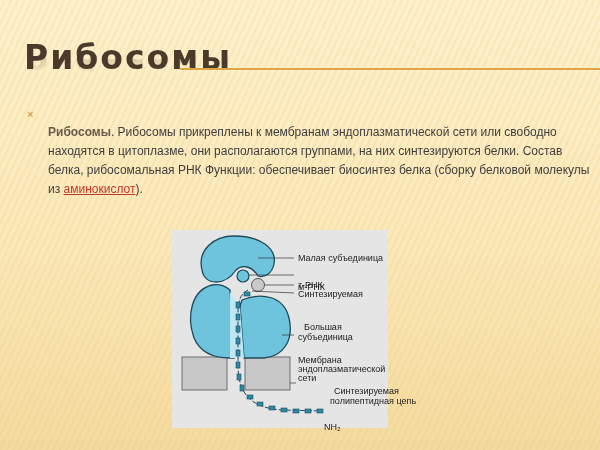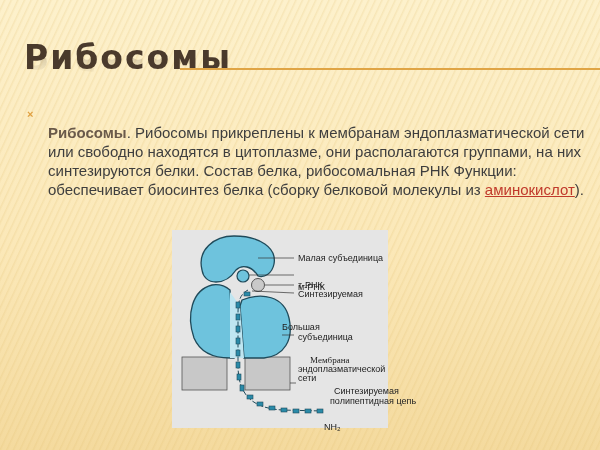--- a/index.html
+++ b/index.html
@@ -29,21 +29,21 @@
     .title-rule {
       position: absolute; left: 180px; right: 0; top: 68px; height: 2px;
       background: #e0a545;
     }
     .bullet {
       position: absolute; left: 27px; top: 108px;
       font-size: 11px; color: #e0a040; font-weight: bold;
     }
     .body-text {
       position: absolute; left: 48px; top: 123px; width: 545px;
-      font-size: 15px; line-height: 19px; color: #3e3e3e; margin: 0;
+      font-size: 12px; line-height: 19px; color: #3e3e3e; margin: 0;
     }
     .body-text .lead { color: #6a5a4a; font-weight: bold; }
     .body-text .link { color: #c0392b; text-decoration: underline; }
     .figure {
       position: absolute; left: 172px; top: 230px; width: 216px; height: 198px;
       background: #e5e5e5;
     }
     .figure svg { position: absolute; left: 0; top: 0; }
     .lbl {
       position: absolute; font-size: 9px; line-height: 10px; color: #222;
@@ -107,22 +107,22 @@
         <line x1="80" y1="61" x2="122" y2="63"></line>
         <line x1="110" y1="105" x2="122" y2="105"></line>
         <line x1="118" y1="153" x2="124" y2="153"></line>
       </g>
     </svg>
 
     <div class="lbl" style="left:126px; top:23px;">Малая субъединица</div>
     <div class="lbl" style="left:126px; top:52px;">м-РНК</div>
     <div class="lbl" style="left:126px; top:50px;">т-РНК</div>
     <div class="lbl" style="left:126px; top:59px;">Синтезируемая</div>
-    <div class="lbl" style="left:110px; top:92px;">Большая</div>
+    <div class="lbl" style="left:132px; top:92px;">Большая</div>
     <div class="lbl" style="left:126px; top:102px;">субъединица</div>
-    <div class="lbl" style="left:138px; top:125px;font-family:Liberation Serif, serif;">Мембрана</div>
+    <div class="lbl" style="left:126px; top:125px;">Мембрана</div>
     <div class="lbl" style="left:126px; top:134px;">эндоплазматической</div>
     <div class="lbl" style="left:126px; top:143px;text-align:right;">сети</div>
     <div class="lbl" style="left:126px; top:156px;margin-left:36px;">Синтезируемая</div>
     <div class="lbl" style="left:126px; top:166px;padding-left:32px;">полипептидная цепь</div>
     <div class="lbl" style="left:152px; top:176px;margin-top:16px;">NH₂</div>
   </div>
 </div>
 
 </body></html>

